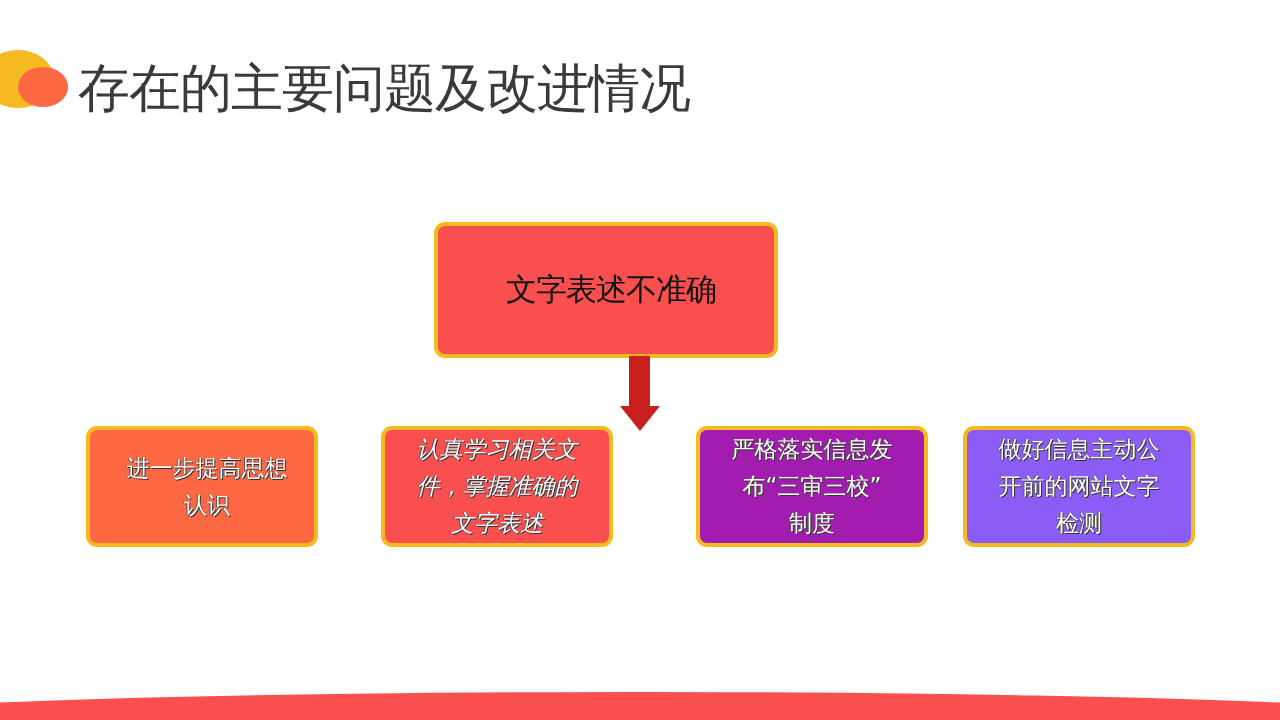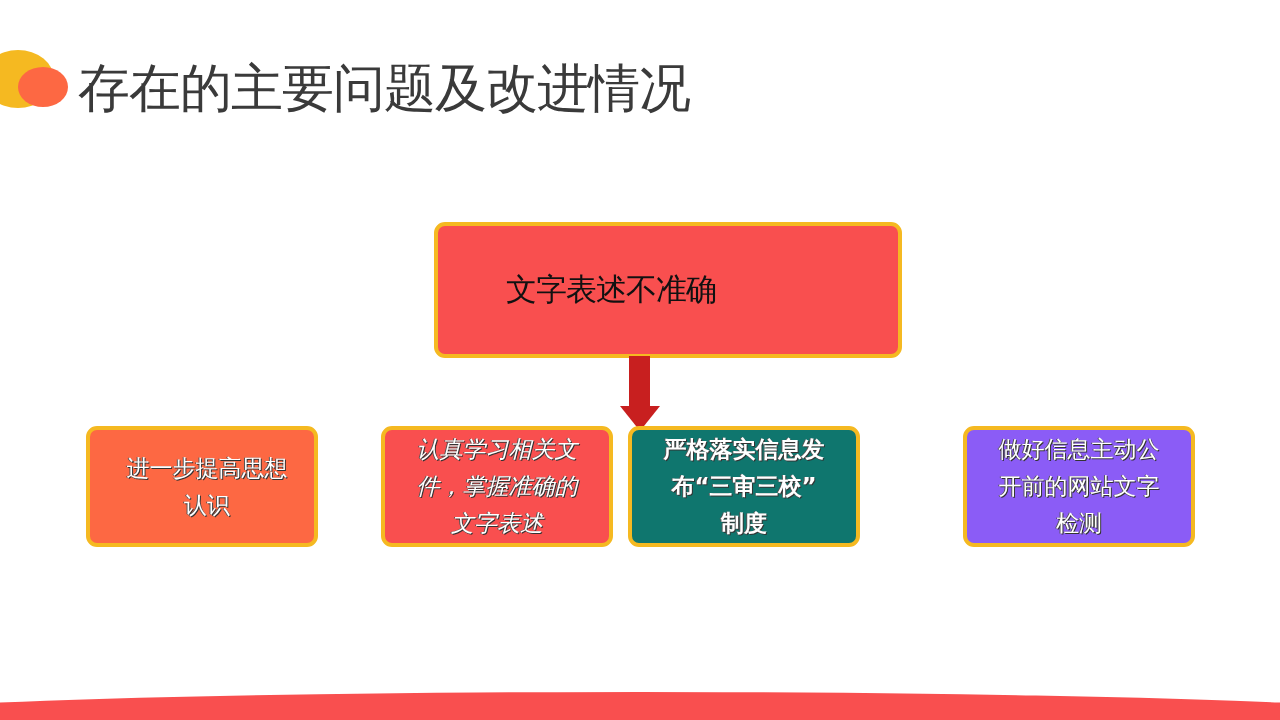--- a/index.html
+++ b/index.html
@@ -21,21 +21,21 @@
       font-size: 52px; color: #3a3a3a; letter-spacing: -1px;
       line-height: 60px; white-space: nowrap;
     }
     .box {
       position: absolute; box-sizing: border-box;
       border: 4px solid #f5b921; border-radius: 11px;
       display: flex; align-items: center; justify-content: center;
       text-align: center;
     }
     .top-box {
-      left: 434px; top: 222px; width: 468px; height: 136px;
+      left: 434px; top: 222px; width: 344px; height: 136px;
       background: #f94f4f; justify-content: flex-start;
     }
     .top-box span {
       margin-left: 68px; font-size: 31px; color: #111111; letter-spacing: -1px;
     }
     .child {
       top: 426px; width: 232px; height: 121px;
       color: #ffffff; font-size: 23px; line-height: 37px;
       padding: 0 14px;
       text-shadow: 1px 1px 0 #333, -1px 0 0 #555;
@@ -71,21 +71,21 @@
 
 <div class="box child" style="left:86px; background:#fd6843;padding-left:24px;">
   <span>进一步提高思想
 认识</span>
 </div>
 <div class="box child" style="left:381px; background:#f94f4f;font-style:italic;">
   <span>认真学习相关文
 件，掌握准确的
 文字表述</span>
 </div>
-<div class="box child" style="left:628px; background:#0f766e;font-weight:bold;">
+<div class="box child" style="left:696px; background:#a21caf;">
   <span>严格落实信息发
 布“三审三校”
 制度</span>
 </div>
 <div class="box child" style="left:963px; background:#8b5cf6;">
   <span>做好信息主动公
 开前的网站文字
 检测</span>
 </div>
 

